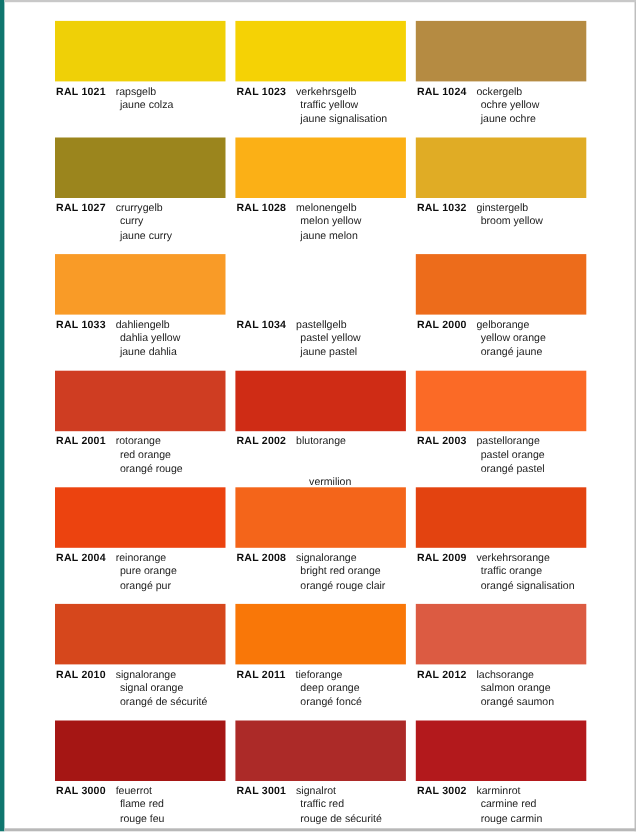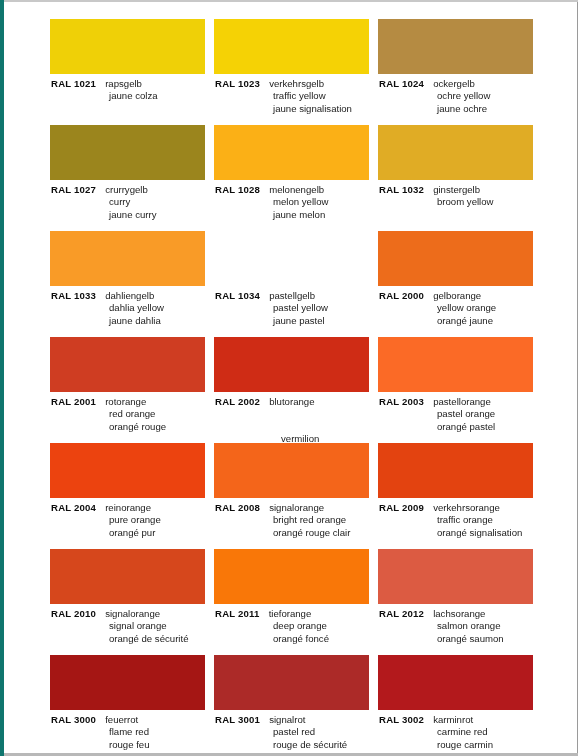--- a/index.html
+++ b/index.html
@@ -252,21 +252,21 @@
         <div class="labels">
           <div class="line line-primary"><span class="ral-code">RAL 3000</span><span class="name-de">feuerrot</span></div>
           <div class="line line-en">flame red</div>
           <div class="line line-fr">rouge feu</div>
         </div>
       </div>
       <div class="cell">
         <div class="swatch" style="background: rgb(172, 42, 40);"></div>
         <div class="labels">
           <div class="line line-primary"><span class="ral-code">RAL 3001</span><span class="name-de">signalrot</span></div>
-          <div class="line line-en">pastel red</div>
+          <div class="line line-en">traffic red</div>
           <div class="line line-fr">rouge de sécurité</div>
         </div>
       </div>
       <div class="cell">
         <div class="swatch" style="background: rgb(179, 25, 28);"></div>
         <div class="labels">
           <div class="line line-primary"><span class="ral-code">RAL 3002</span><span class="name-de">karminrot</span></div>
           <div class="line line-en">carmine red</div>
           <div class="line line-fr">rouge carmin</div>
         </div>

